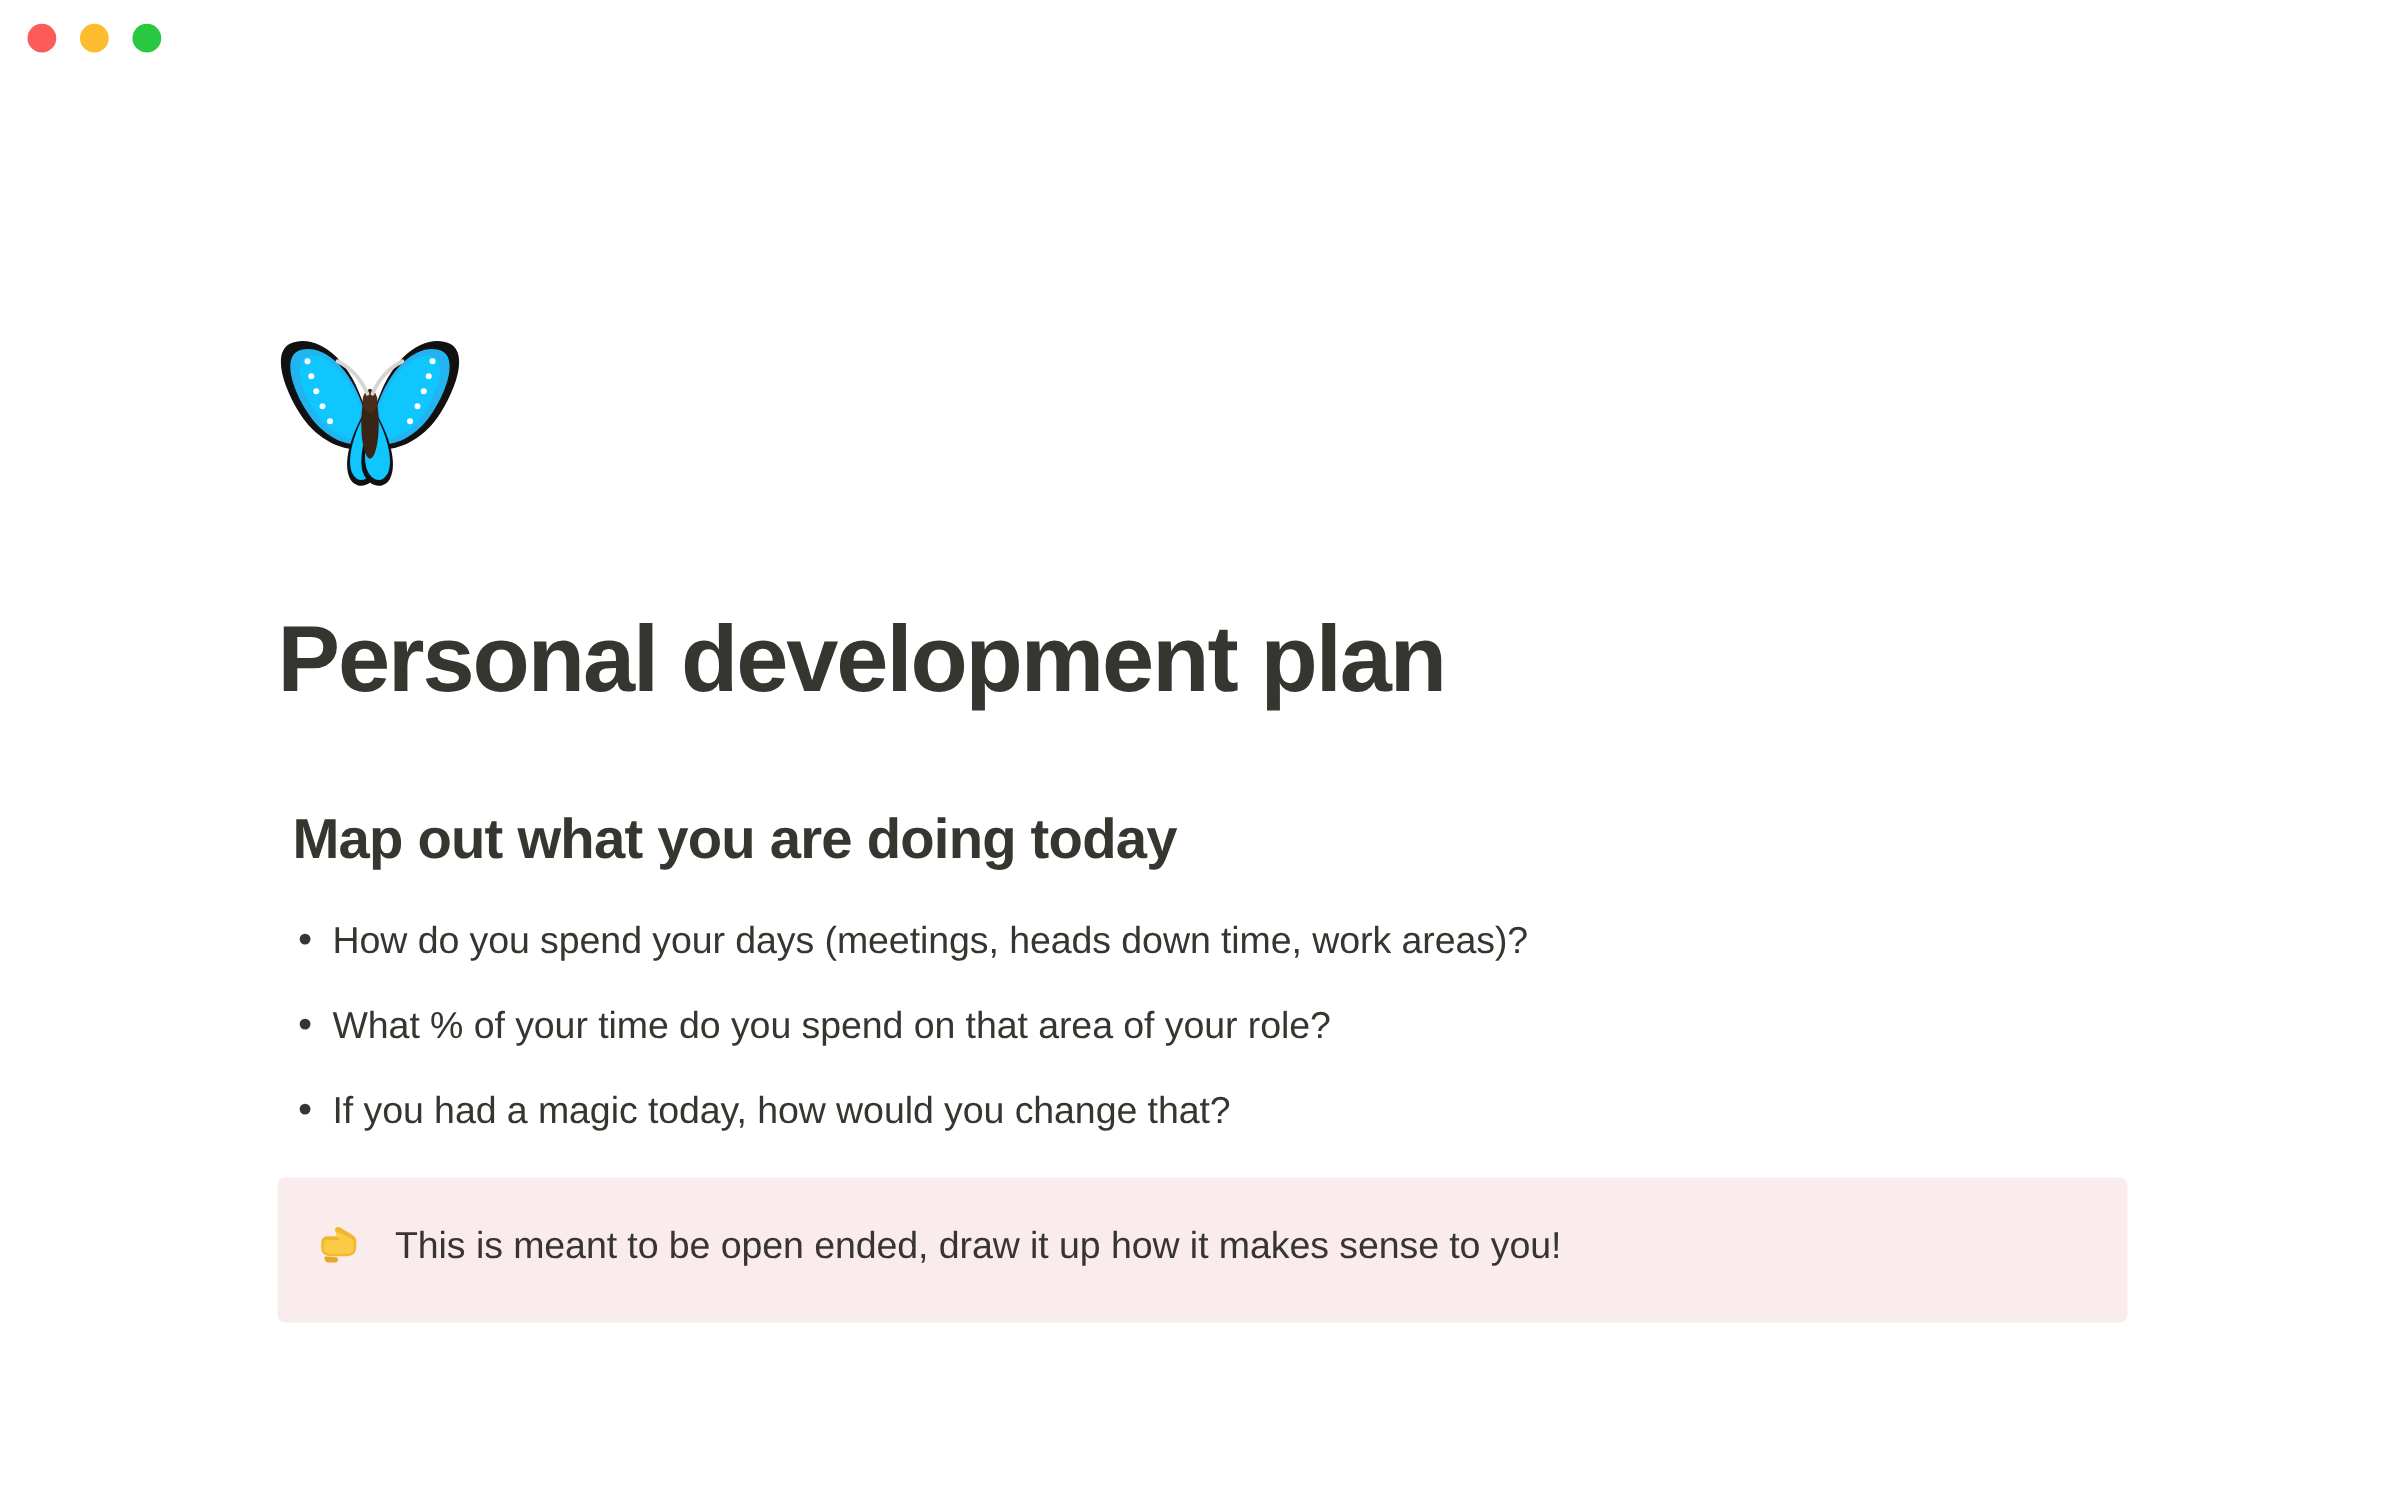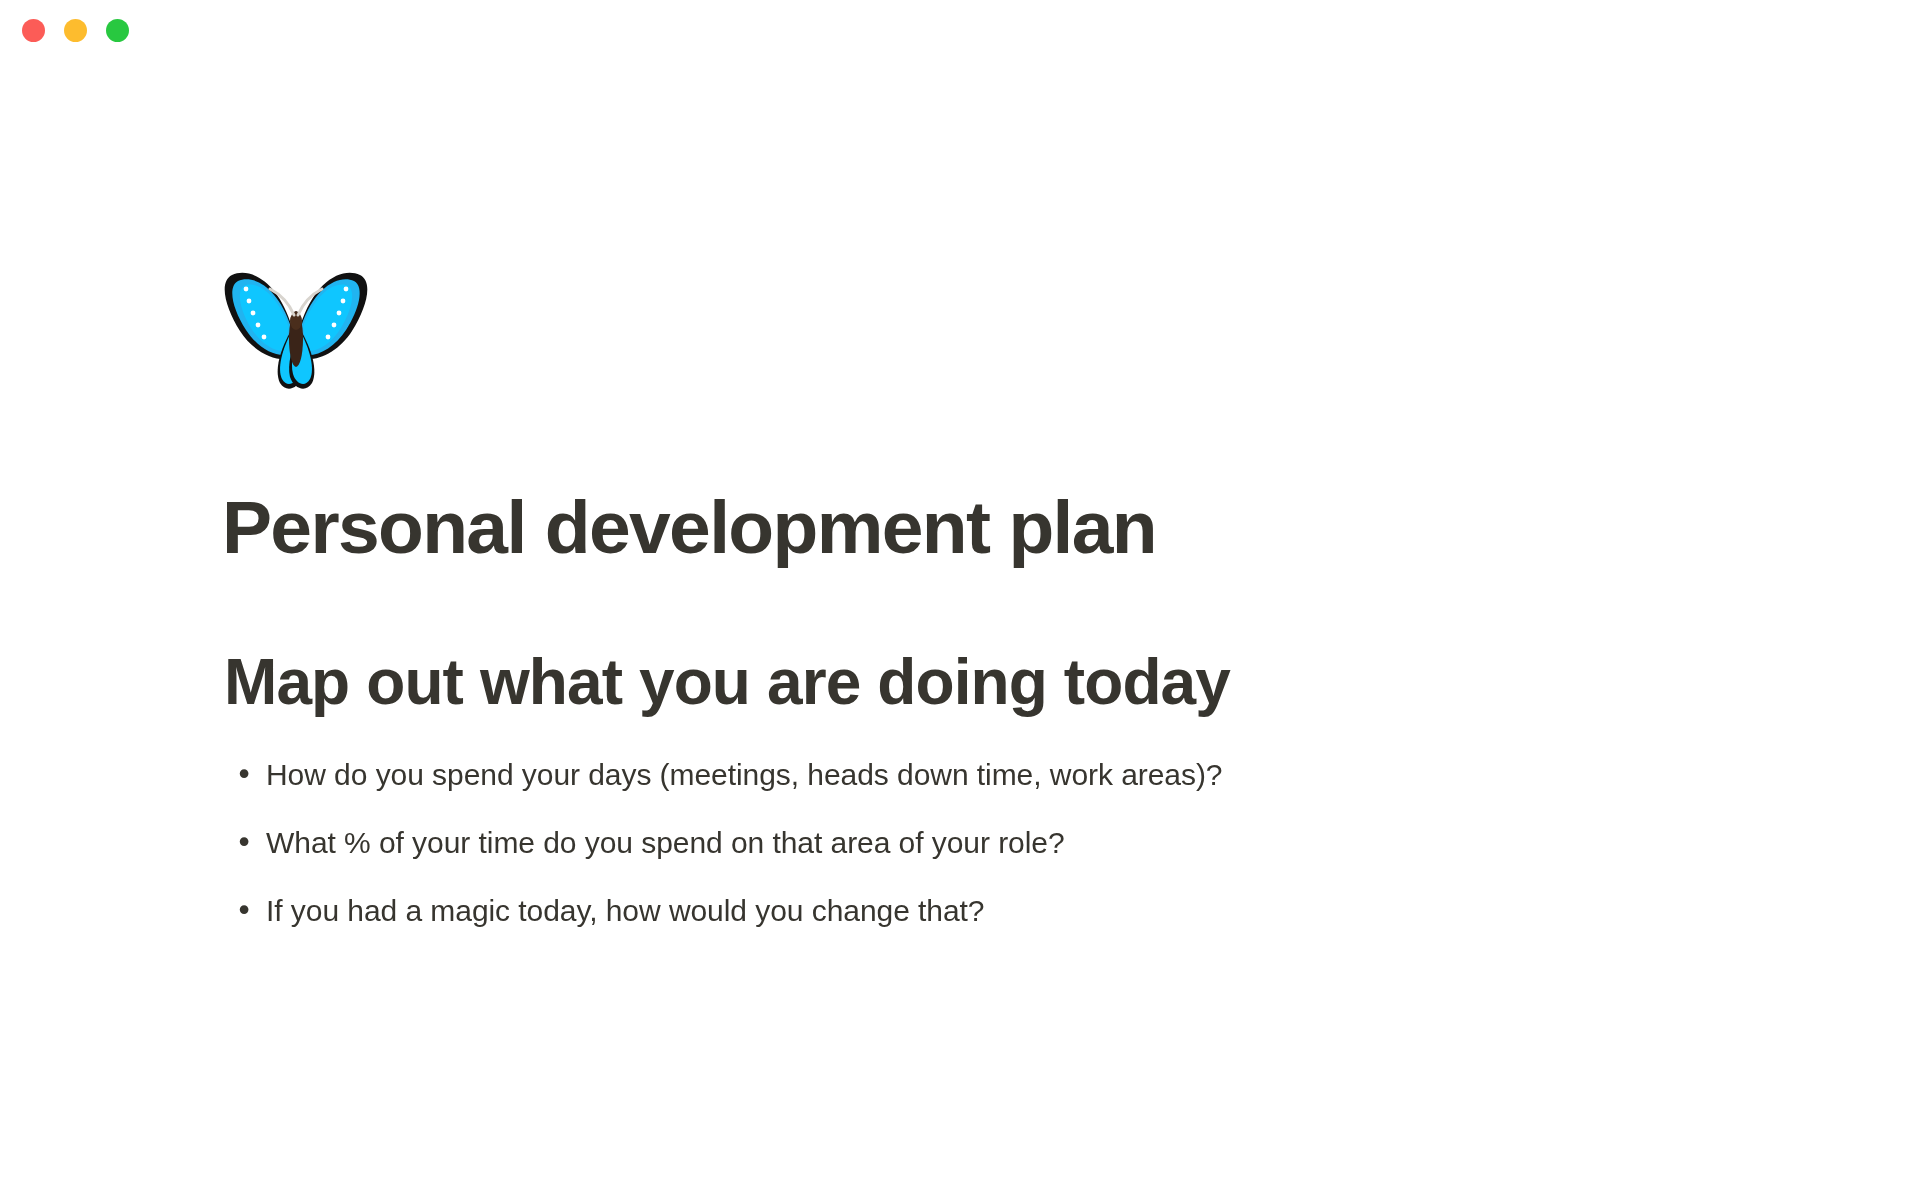--- a/index.html
+++ b/index.html
@@ -64,24 +64,24 @@
     margin-top: 78px;
     font-size: 75px;
     line-height: 1.18;
     font-weight: bold;
     letter-spacing: -0.022em;
     color: #37352F;
     white-space: nowrap;
   }
 
   .section-heading {
-    margin: 2px;
+    margin: 12px;
     padding: 0;
     margin-top: 72px;
-    font-size: 64px;
+    font-size: 45px;
     line-height: 1.2;
     font-weight: bold;
     letter-spacing: -0.014em;
     color: #37352F;
     white-space: nowrap;
   }
 
   .bullet-list {
     list-style: none;
     margin: 0;
@@ -198,14 +198,24 @@
     <li class="bullet-item">
       <span class="bullet-marker">•</span>
       <span class="bullet-text">What % of your time do you spend on that area of your role?</span>
     </li>
     <li class="bullet-item">
       <span class="bullet-marker">•</span>
       <span class="bullet-text">If you had a magic today, how would you change that?</span>
     </li>
   </ul>
 
+  <div class="callout" style="background: rgb(250, 235, 236);">
+    <span class="callout-icon">
+      <svg width="36" height="34" viewBox="0 0 36 34" xmlns="http://www.w3.org/2000/svg" aria-hidden="true">
+        <path d="M3 14 C3 11 5 9 8 9 L17 9 C17 9 14 6 14 4 C14 2 16 1 18 2 L28 8 C30 9 31 11 31 13 L31 18 C31 22 28 25 24 25 L10 25 C6 25 3 22 3 19 Z" fill="#F2B731"></path>
+        <path d="M5 15 C5 13 6 12 8 12 L18 12 L15 8 C14 6 16 5 17 6 L27 11 C28 12 29 13 29 14 L29 18 C29 21 27 23 24 23 L10 23 C7 23 5 21 5 19 Z" fill="#FBCB46"></path>
+        <path d="M6 25 C5 27 6 30 9 30 L14 30 C16 30 17 28 16 26 Z" fill="#E5A829"></path>
+      </svg>
+    </span>
+    <span class="callout-text">This is meant to be open ended, draw it up how it makes sense to you!</span>
+  </div>
 
 </div>
 
 </body></html>

